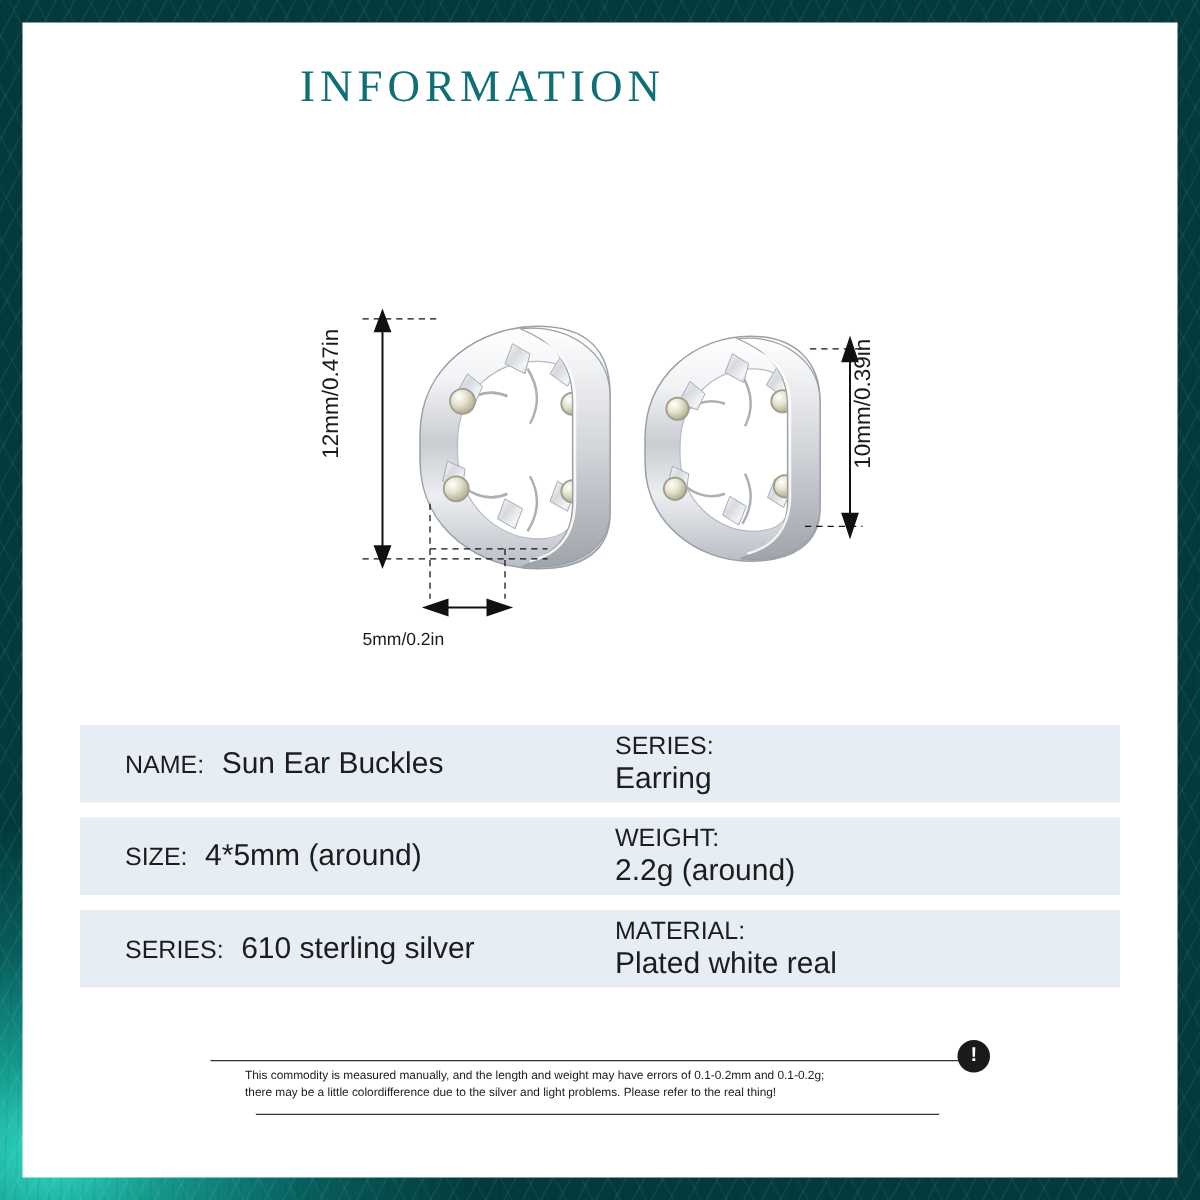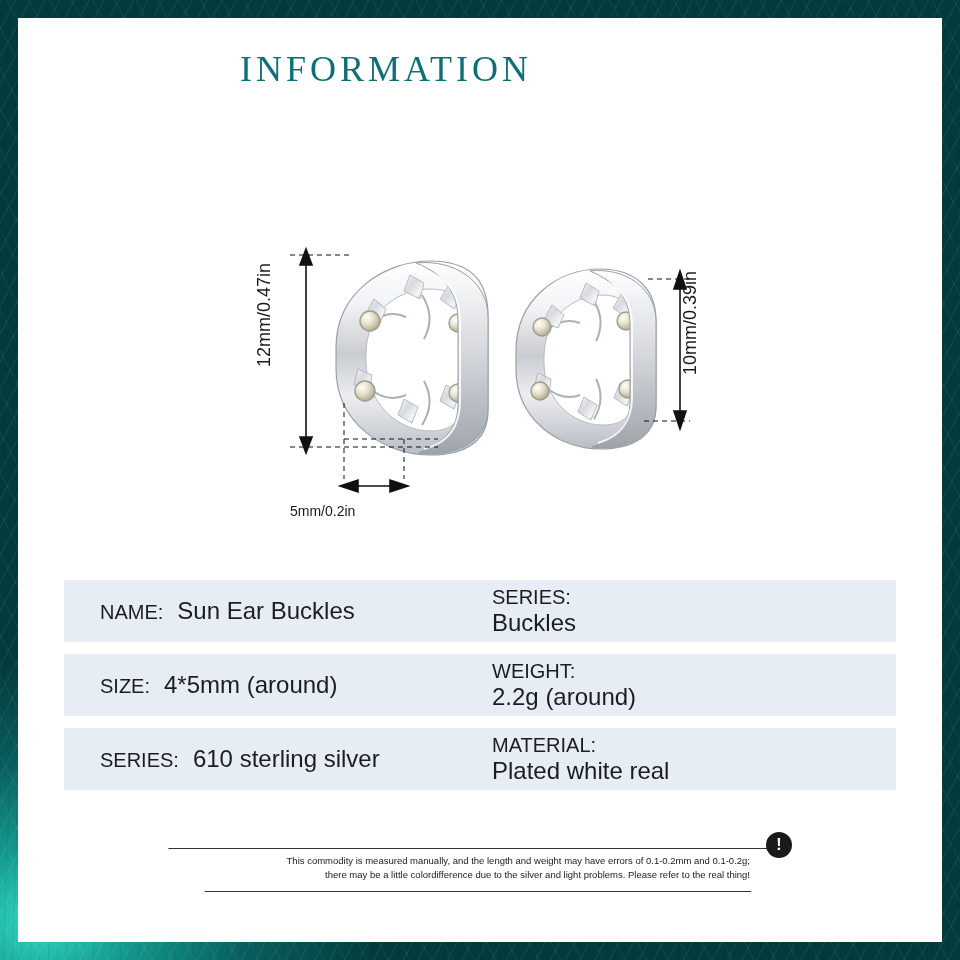--- a/index.html
+++ b/index.html
@@ -131,24 +131,24 @@
     left: 0;
     top: 8px;
     width: 620px;
     height: 44px;
     border: 1px solid #333;
     clip-path: polygon(0 0, 100% 0, 94% 100%, 6% 100%);
     box-sizing: border-box;
   }
   .footnote-text {
     position: absolute;
-    left: 42px;
+    left: 28px;
     top: 14px;
     width: 540px;
-    text-align: right;
+    text-align: left;
     font-size: 9.5px;
     line-height: 1.5;
     color: #1a1a1a;
   }
   .excl-badge {
     position: absolute;
     right: 16px;
     top: -8px;
     width: 26px;
     height: 26px;
@@ -313,21 +313,21 @@
 
     <div class="info-table">
 
       <div class="info-row">
         <div class="cell left">
           <span class="lbl">NAME:</span>
           <span class="val">Sun Ear Buckles</span>
         </div>
         <div class="cell right">
           <span class="lbl">SERIES:</span>
-          <span class="val">Buckles</span>
+          <span class="val">Earring</span>
         </div>
       </div>
 
       <div class="info-row">
         <div class="cell left">
           <span class="lbl">SIZE:</span>
           <span class="val">4*5mm (around)</span>
         </div>
         <div class="cell right">
           <span class="lbl">WEIGHT:</span>

